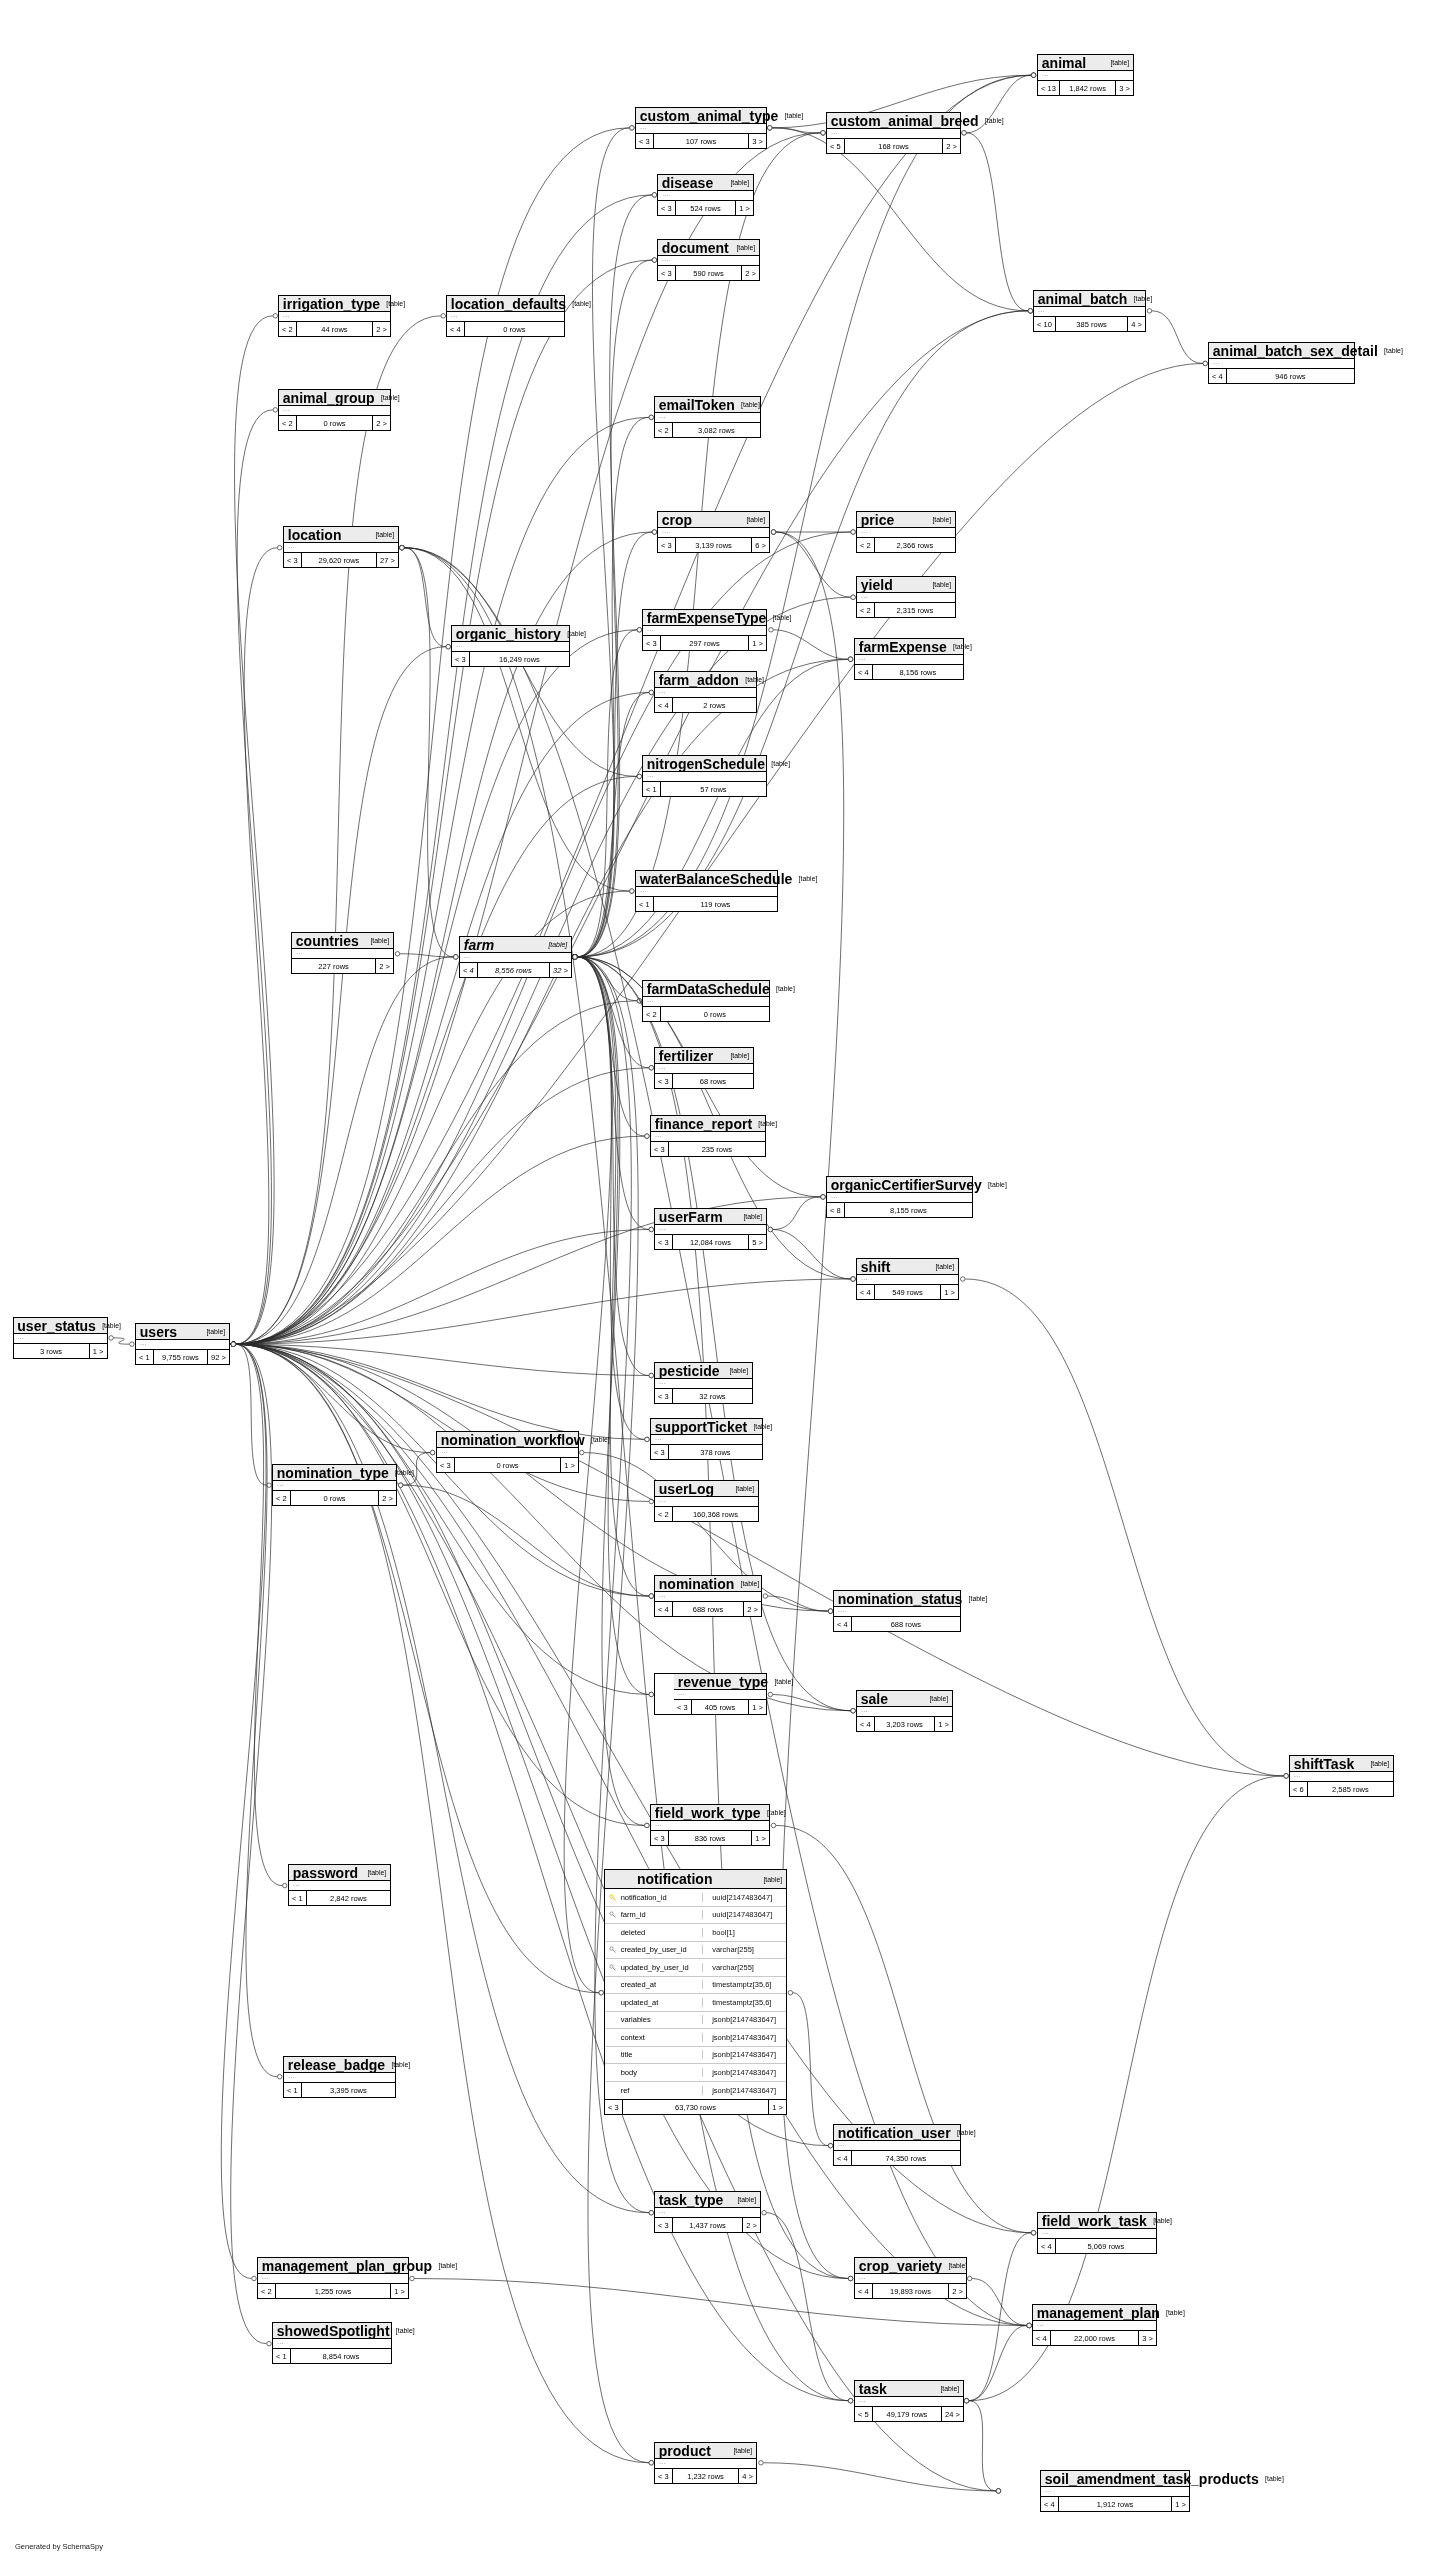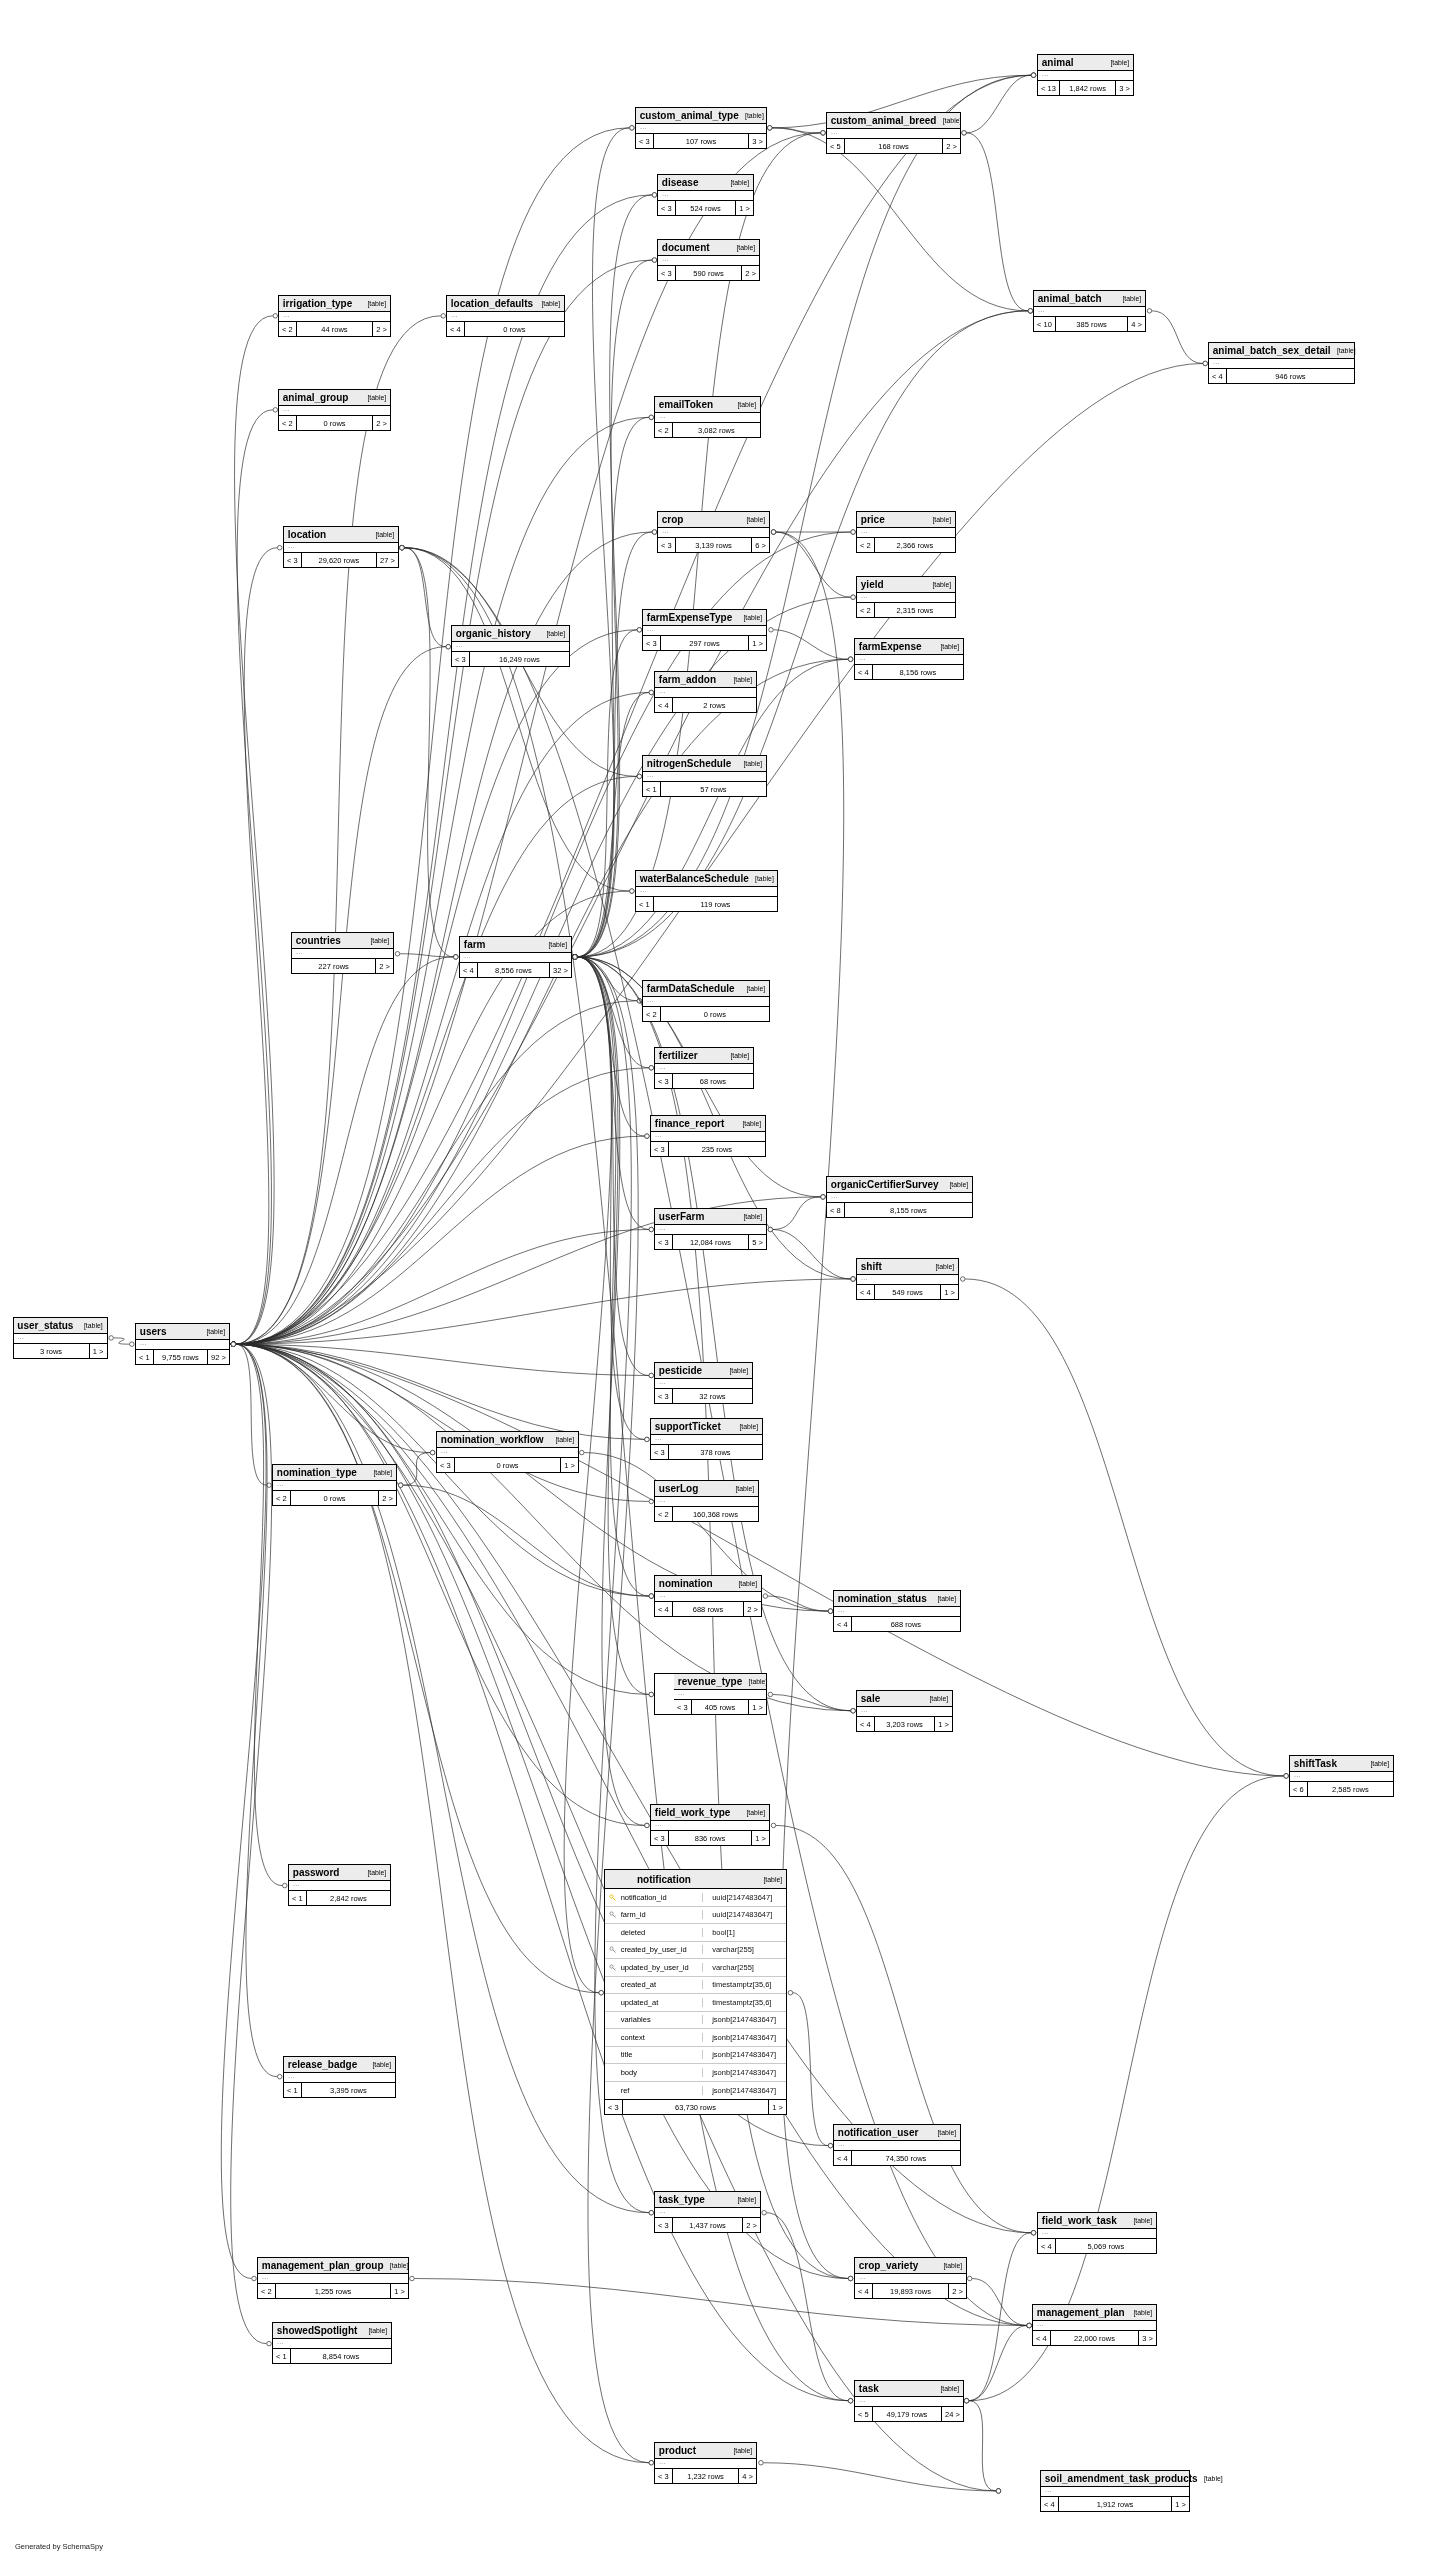--- a/index.html
+++ b/index.html
@@ -4,21 +4,21 @@
 <style>
   * { box-sizing: border-box; margin: 0; padding: 0; }
   html, body { background: #ffffff; }
   body { font-family: "Liberation Sans", sans-serif; }
   #canvas { position: relative; width: 1453px; height: 2563px; background: #ffffff; overflow: hidden; }
   #edges { position: absolute; left: 0; top: 0; }
   .tnode { position: absolute; background: #ffffff; border: 0.6px solid #000; }
   .thead { display: flex; align-items: center; justify-content: space-between;
            background: #ececec; border-bottom: 0.6px solid #000; height: 16.3px; padding: 0 3.8px; }
   .tnode.expanded .thead { height: 19px; padding-left: 32px; }
-  .tname { font-weight: bold; font-size: 10px; white-space: nowrap; }
+  .tname { font-weight: bold; font-size: 14px; white-space: nowrap; }
   .ttag  { font-size: 6.9px; margin-left: 6.3px; white-space: nowrap; }
   .tmid  { height: 8.8px; line-height: 6.3px; font-size: 6.9px; color: #777; padding: 0 3.8px; overflow: hidden; }
   .tstats { display: flex; align-items: stretch; border-top: 0.6px solid #000; height: 15px; font-size: 7.5px; }
   .tstats .cell { display: flex; align-items: center; padding: 0 3.1px; white-space: nowrap; }
   .tstats .cell.in  { border-right: 0.6px solid #000; }
   .tstats .cell.rows { flex: 1; justify-content: center; }
   .tstats .cell.out { border-left: 0.6px solid #000; }
   .tcols { }
   .tcol { display: flex; align-items: center; height: 17.5px; padding: 0 3.8px; gap: 3.1px;
           border-bottom: 0.6px solid #c9c9c9; font-size: 7.5px; }
@@ -628,21 +628,21 @@
         <div class="thead">
           <span class="tname">countries</span>
           <span class="ttag">[table]</span>
         </div>
         <div class="tmid">…</div>
         <div class="tstats">
           <span class="cell rows">227 rows</span>
           <span class="cell out">2 &gt;</span>
         </div>
       </div>
-      <div class="tnode" style="left: 459px; top: 936px; width: 113px;">
+      <div class="tnode" style="left: 459px; top: 936px; width: 113px; font-style: italic;">
         <div class="thead">
           <span class="tname">farm</span>
           <span class="ttag">[table]</span>
         </div>
         <div class="tmid">…</div>
         <div class="tstats">
           <span class="cell in">&lt; 4</span>
           <span class="cell rows">8,556 rows</span>
           <span class="cell out">32 &gt;</span>
         </div>

